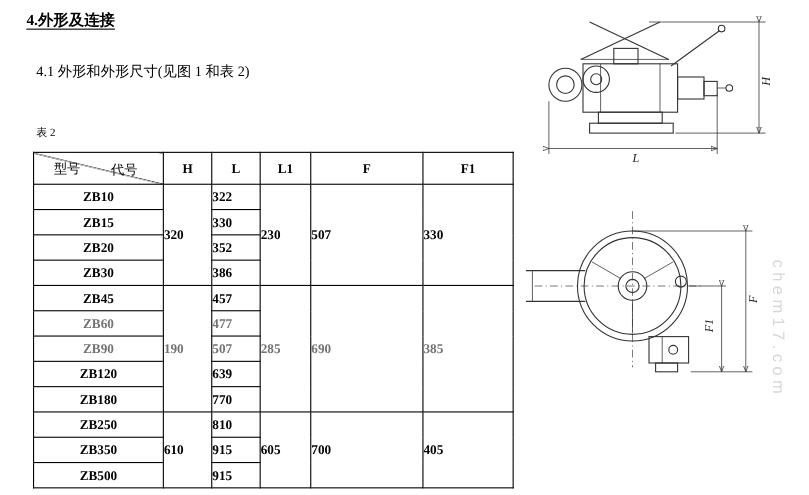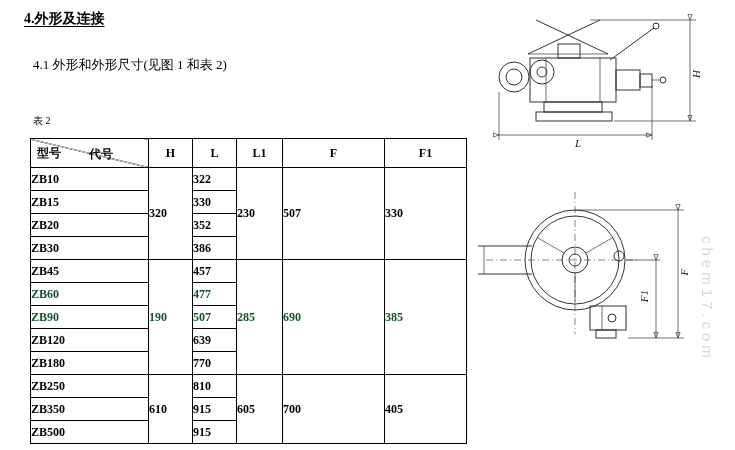--- a/index.html
+++ b/index.html
@@ -30,29 +30,29 @@
     border-collapse:collapse;
     table-layout:fixed;
   }
   table.dim th, table.dim td{
     border:1px solid #000;
     font-size:12px;font-weight:bold;
     padding:0;
   }
   table.dim th{height:28px;text-align:center;}
   table.dim td{height:22px;}
-  td.model{text-align:left;padding-left:6px;}
+  td.model{text-align:center;padding-left:6px;}
   td.val{text-align:left;vertical-align:middle;}
-  .red{color:#14532d;}
+  .red{color:#737373;}
   th.corner{
     position:relative;
     background-image:linear-gradient(to top right,
       transparent calc(50% - 0.6px), #000 50%, transparent calc(50% + 0.6px));
   }
-  th.corner span{position:absolute;font-size:12px;font-weight:bold;}
+  th.corner span{position:absolute;font-size:12px;font-weight:normal;margin-left:12px;}
   .corner-a{left:6px;top:6px;}
   .corner-b{left:58px;top:7px;}
   .figure{position:absolute;}
   #fig-side{left:478px;top:14px;}
   #fig-front{left:478px;top:176px;}
   .figure line,.figure rect,.figure circle,.figure path,.figure ellipse{
     fill:none;stroke:#333;stroke-width:1;
   }
   .figure .thin{stroke-width:0.7;}
   .figure .dash{stroke-dasharray:7 3 1 3;stroke-width:0.6;}

